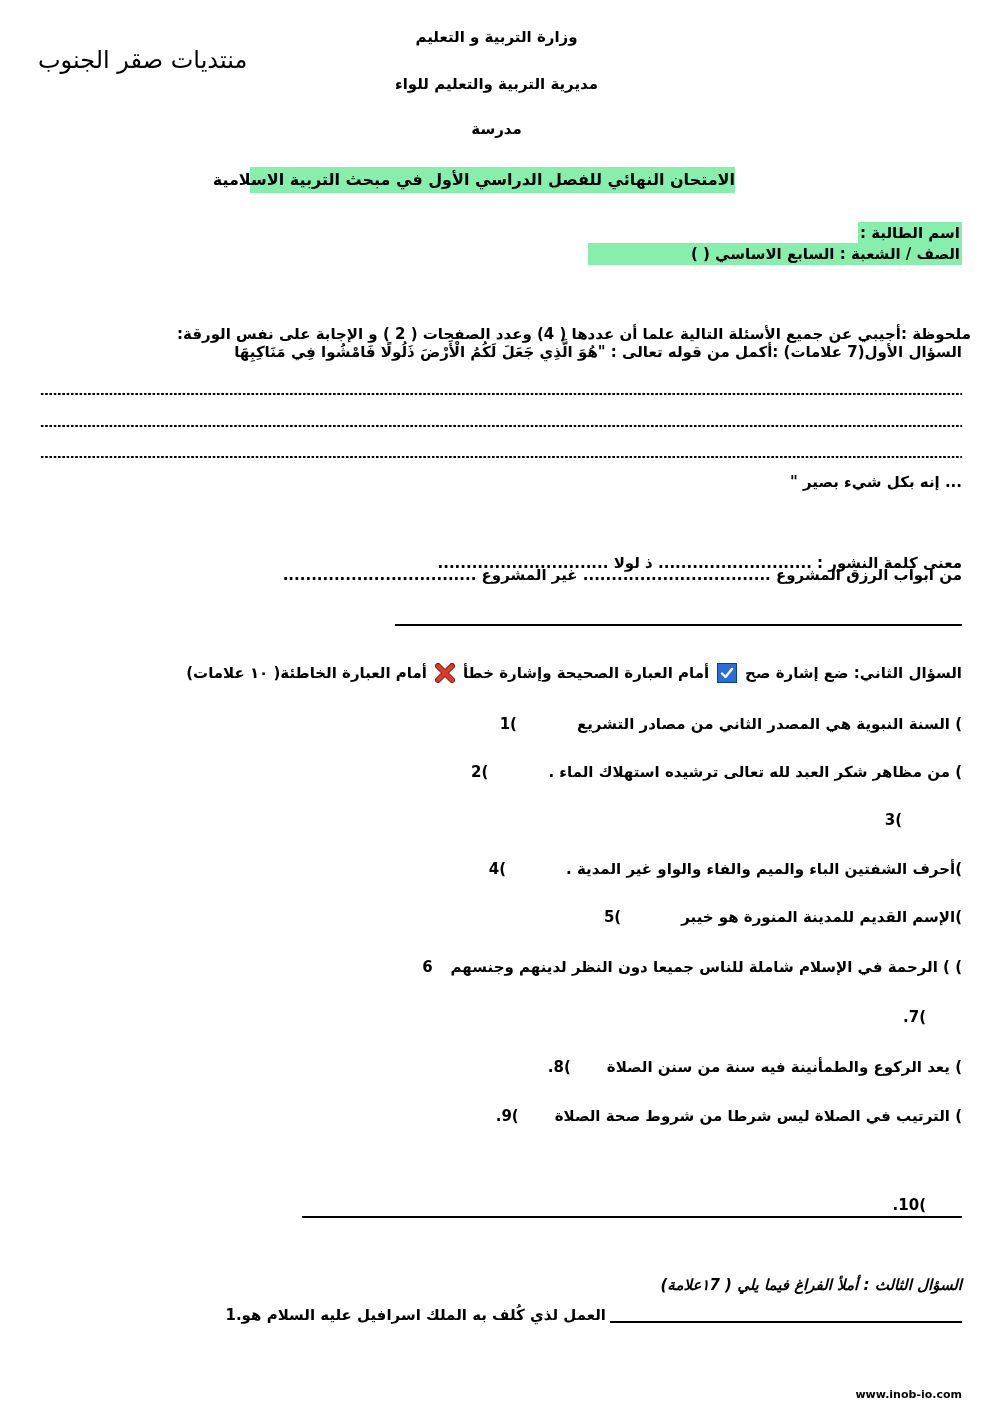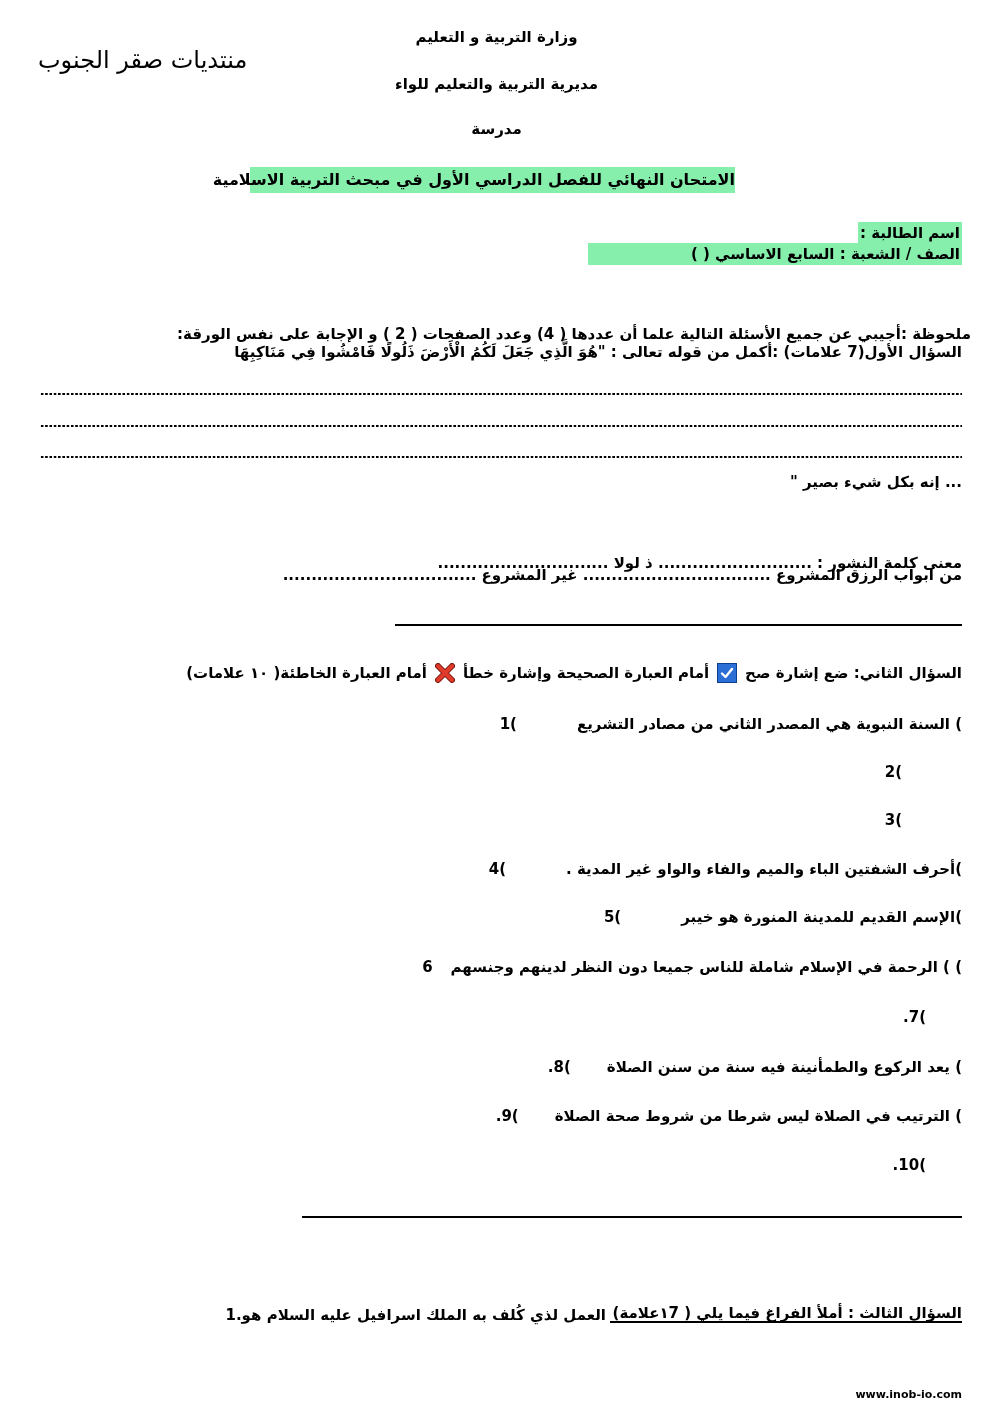--- a/index.html
+++ b/index.html
@@ -152,20 +152,21 @@
 </div>
 
 <div class="abs item rtl" style="top:715px;">
   <span class="num" style="width:28px;">1(</span>
   <span style="width:60px;"></span>
   <span>) السنة النبوية هي المصدر الثاني من مصادر التشريع</span>
 </div>
 <div class="abs item rtl" style="top:763px;">
   <span class="num" style="width:28px;">2(</span>
   <span style="width:60px;"></span>
+  <span>) من مظاهر شكر العبد لله تعالى ترشيده استهلاك الماء .</span>
 </div>
 <div class="abs item rtl" style="top:811px;">
   <span class="num" style="width:28px;">3(</span>
   <span style="width:60px;"></span>
 </div>
 <div class="abs item rtl" style="top:860px;">
   <span class="num" style="width:28px;">4(</span>
   <span style="width:60px;"></span>
   <span>)أحرف الشفتين الباء والميم والفاء والواو غير المدية .</span>
 </div>
@@ -187,26 +188,26 @@
   <span class="num" style="width:28px;">.8(</span>
   <span style="width:36px;"></span>
   <span>) يعد الركوع والطمأنينة فيه سنة من سنن الصلاة</span>
 </div>
 <div class="abs item rtl" style="top:1107px;">
   <span class="num" style="width:28px;">.9(</span>
   <span style="width:36px;"></span>
   <span>) الترتيب في الصلاة ليس شرطا من شروط صحة الصلاة</span>
 </div>
 <div class="abs item rtl" style="top:1156px;">
-  <span class="num" style="width:36px;">.10(</span>
+  <span class="num" style="width:36px;margin-top:40px;">.10(</span>
   <span style="width:36px;"></span>
 </div>
 
 <div class="abs divider" style="top:1216px; left:302px; width:660px;"></div>
 
-<div class="abs line-text rtl" style="top:1304px;">السؤال الثالث : أملأ الفراغ فيما يلي ( ١7علامة)</div>
+<div class="abs line-text rtl" style="top:1276px;font-style:italic;">السؤال الثالث : أملأ الفراغ فيما يلي ( ١7علامة)</div>
 <div class="abs item rtl" style="top:1306px;">
   <span class="num" style="width:20px;">1.</span>
   <span style="padding-right:4px;">العمل لذي كُلف به الملك اسرافيل عليه السلام هو</span>
   <span class="blank-underline" style="width:352px;"></span>
 </div>
 
 <div class="abs footer-url">www.inob-io.com</div>
 
 </body></html>

